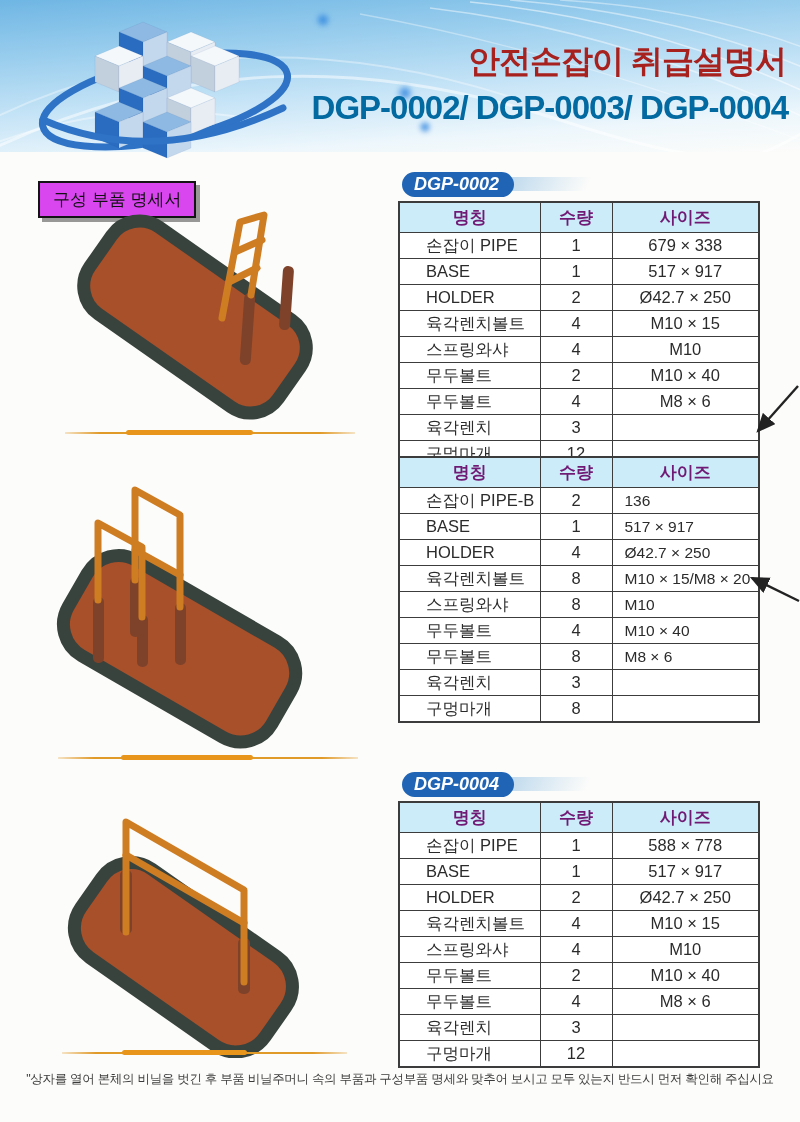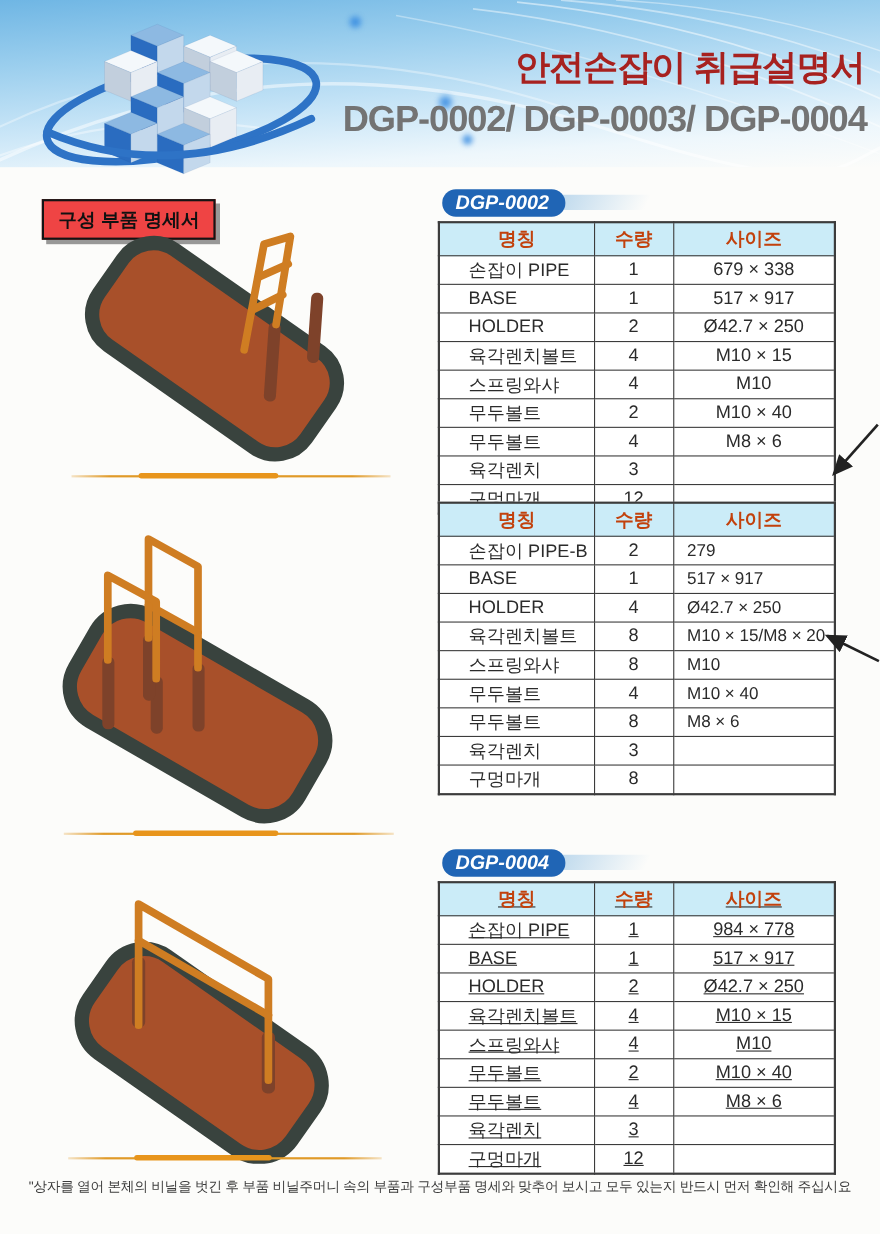--- a/index.html
+++ b/index.html
@@ -19,67 +19,67 @@
   .glow-dot { position:absolute; border-radius:50%; filter:blur(2px); }
 
   .title {
     position:absolute; top:40px; right:14px; width:600px;
     text-align:right; font-size:32px; font-weight:700;
     color:#a7211f; letter-spacing:-1px; margin:0;
   }
   .models {
     position:absolute; top:89px; right:12px; width:600px;
     text-align:right; font-size:33px; font-weight:600;
-    color:#737373; letter-spacing:-1px; margin:0;
+    color:#0369a1; letter-spacing:-1px; margin:0;
   }
 
   
   .parts-label {
     position:absolute; top:181px; left:38px;
-    background:#ef4444; border:2px solid #141414;
+    background:#d946ef; border:2px solid #141414;
     box-shadow:4px 4px 0 rgba(70,70,70,.55);
-    padding:5px 13px; font-size:17px; font-weight:bold; color:#111;
+    padding:5px 13px; font-size:17px; font-weight:normal; color:#111;
     white-space:nowrap;
   }
 
   
   .illus { position:absolute; }
   .divider { position:absolute; height:6px; }
   .divider .thin {
     position:absolute; top:2px; left:0; right:0; height:2px;
     background:linear-gradient(90deg, rgba(224,154,40,.25), #e09a28 12%, #e09a28 88%, rgba(224,154,40,.25));
   }
   .divider .thick {
     position:absolute; top:0; left:21%; width:44%; height:5px;
     background:#e8951c; border-radius:3px;
   }
 
   
   .section { position:absolute; left:398px; width:362px; }
-  .sec-1 { top:153px;margin-top:19px; } .sec-2 { top:456px; } .sec-3 { top:772px;text-decoration:underline; }
+  .sec-1 { top:153px;margin-top:19px; } .sec-2 { top:456px; } .sec-3 { top:772px; }
 
   .badge-wrap { position:relative; height:25px; margin:0 0 4px 4px; width:210px; }
   .badge-swoosh {
     position:absolute; left:58px; top:5px; width:140px; height:14px;
     border-radius:8px; transform:skewX(-25deg);
     background:linear-gradient(90deg,#9cc6e6 0%, rgba(156,198,230,0) 92%);
   }
   .badge {
     position:absolute; left:0; top:0; height:25px; line-height:25px;
     padding:0 15px 0 12px; border-radius:13px;
     background:#2065b5; color:#fff; font-weight:bold; font-style:italic;
     font-size:18px; letter-spacing:0;
   }
 
   table.parts {
     table-layout:fixed; width:360px; border-collapse:collapse;
     background:#fff; border:2px solid #3c3c3c;
   }
   table.parts th {
-    background:#cbecf8; color:#c2410c; font-size:17px; font-weight:bold;
+    background:#cbecf8; color:#701a75; font-size:17px; font-weight:bold;
     border:1px solid #3c3c3c; padding:3px 0; height:21px;
   }
   table.parts td {
     border:1px solid #3c3c3c; font-size:16.5px; color:#2b2b2b;
     height:23px; padding:1px 6px; white-space:nowrap; overflow:hidden;
   }
   table.parts td.name { text-align:left; padding-left:26px; }
   table.parts td.qty  { text-align:center; }
   table.parts td.size { text-align:center; }
   .sec-2 table.parts td.size { text-align:left; padding-left:12px; font-size:15.5px; }
@@ -307,21 +307,21 @@
         <tr>
           <th>명칭</th>
           <th>수량</th>
           <th>사이즈</th>
         </tr>
       </thead>
       <tbody>
           <tr>
             <td class="name">손잡이 PIPE-B</td>
             <td class="qty">2</td>
-            <td class="size">279</td>
+            <td class="size">136</td>
           </tr>
           <tr>
             <td class="name">BASE</td>
             <td class="qty">1</td>
             <td class="size">517 × 917</td>
           </tr>
           <tr>
             <td class="name">HOLDER</td>
             <td class="qty">4</td>
             <td class="size">Ø42.7 × 250</td>
@@ -375,21 +375,21 @@
         <tr>
           <th>명칭</th>
           <th>수량</th>
           <th>사이즈</th>
         </tr>
       </thead>
       <tbody>
           <tr>
             <td class="name">손잡이 PIPE</td>
             <td class="qty">1</td>
-            <td class="size">984 × 778</td>
+            <td class="size">588 × 778</td>
           </tr>
           <tr>
             <td class="name">BASE</td>
             <td class="qty">1</td>
             <td class="size">517 × 917</td>
           </tr>
           <tr>
             <td class="name">HOLDER</td>
             <td class="qty">2</td>
             <td class="size">Ø42.7 × 250</td>

